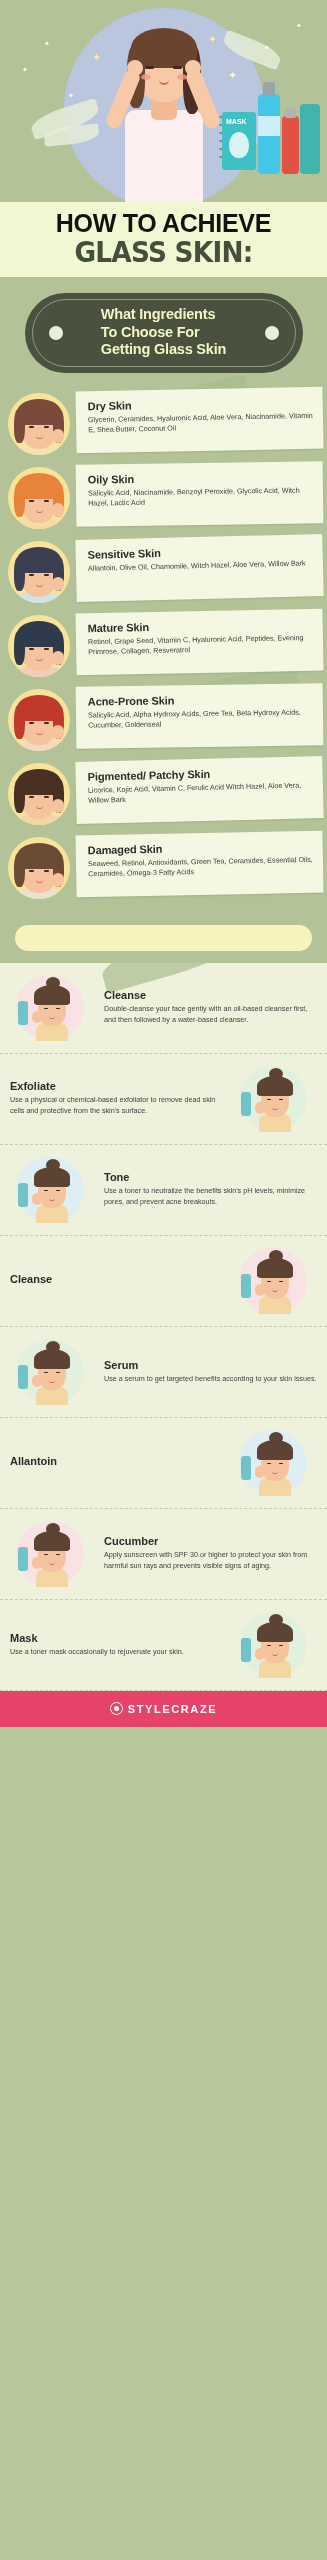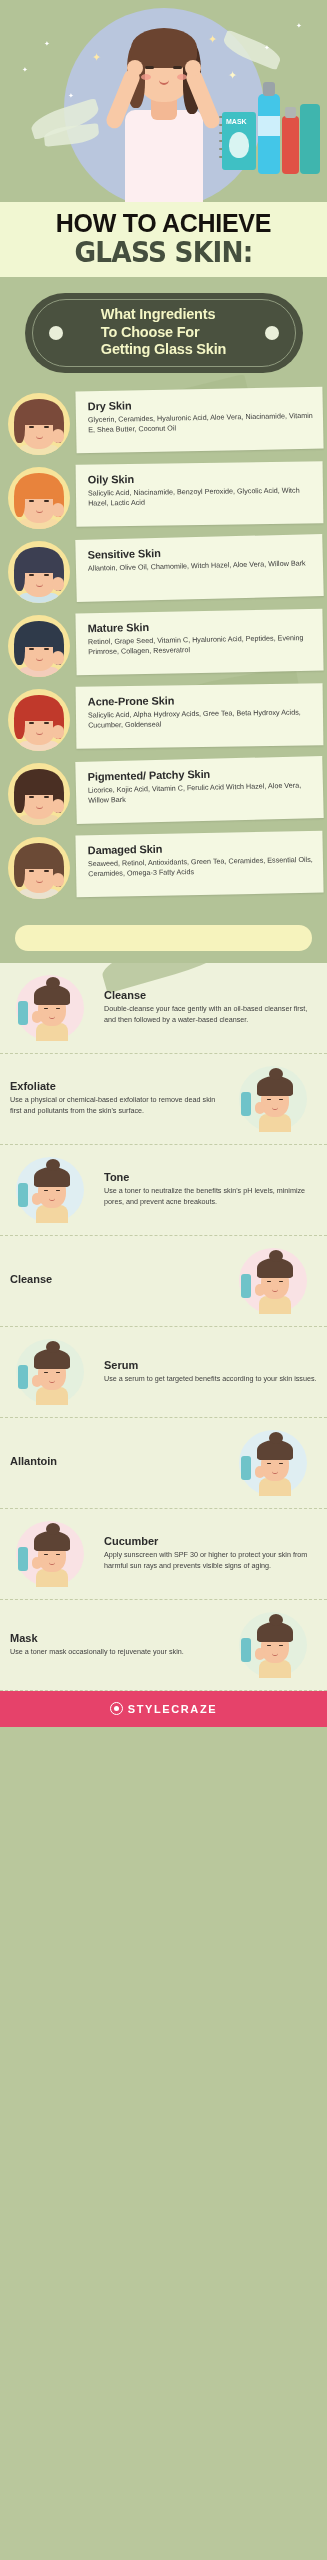--- a/index.html
+++ b/index.html
@@ -384,21 +384,21 @@
           <span class="s-hair"></span>
           <span class="s-bun"></span>
           <span class="s-eye" style="left:34px"></span>
           <span class="s-eye" style="left:46px"></span>
           <span class="s-mouth"></span>
           <span class="s-hand" style="left:22px"></span>
           <span class="s-item" style="left:8px; top:28px; width:10px; height:24px; background:#6fc3c9"></span>
         </div>
         <div class="step-text">
           <div class="step-title">Exfoliate</div>
-          <div class="step-desc">Use a physical or chemical-based exfoliator to remove dead skin first and pollutants from the skin's surface.</div>
+          <div class="step-desc">Use a physical or chemical-based exfoliator to remove dead skin cells and protective from the skin's surface.</div>
         </div>
       </div>
       <div class="step left-img">
         <div class="step-ill">
           <span class="circ b"></span>
           <span class="s-body"></span>
           <span class="s-face"></span>
           <span class="s-hair"></span>
           <span class="s-bun"></span>
           <span class="s-eye" style="left:34px"></span>

